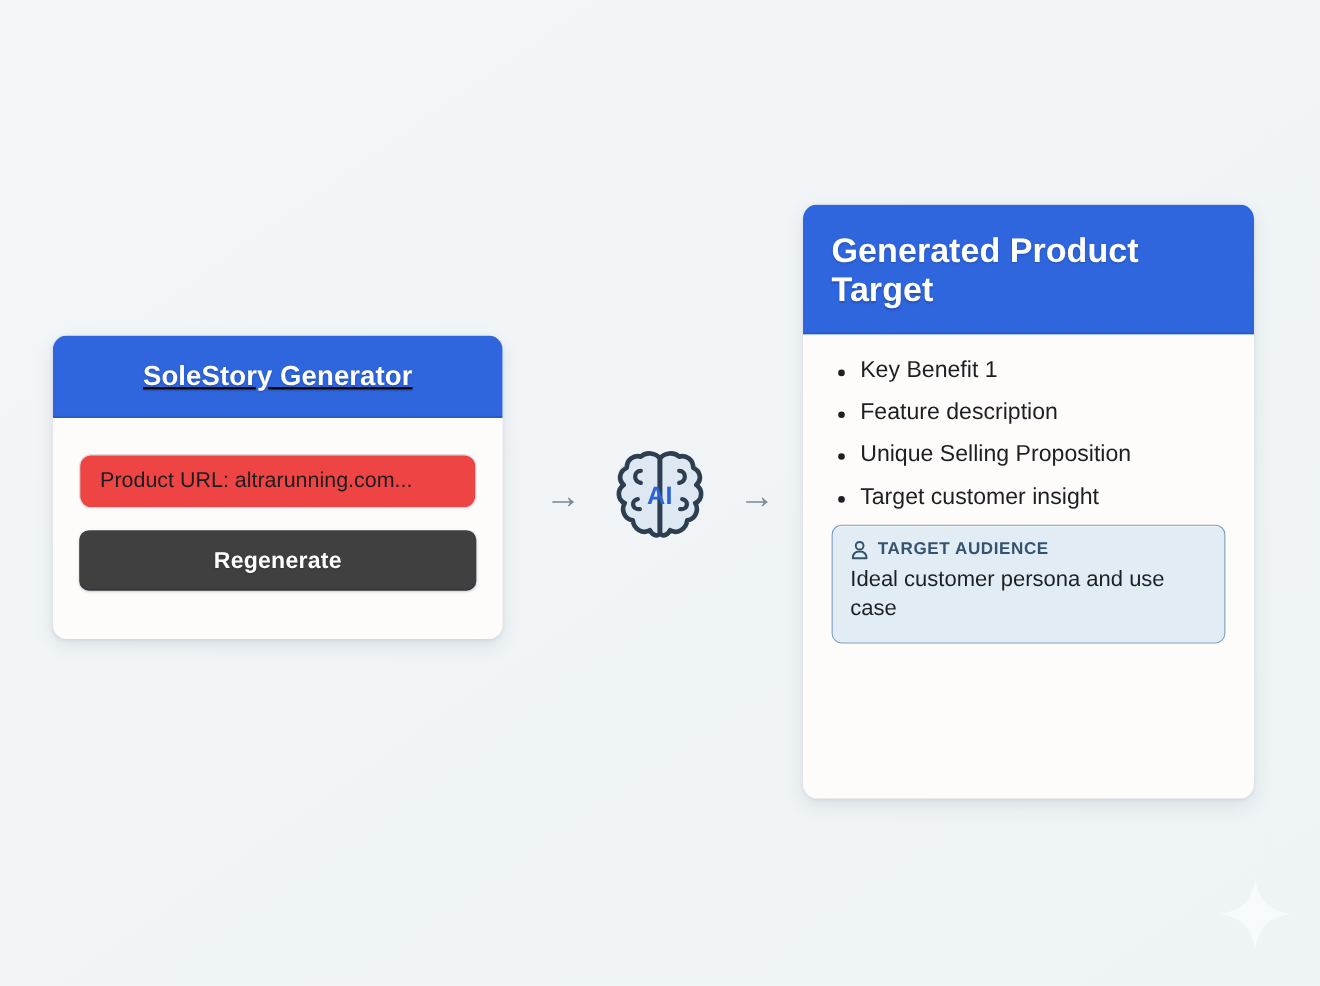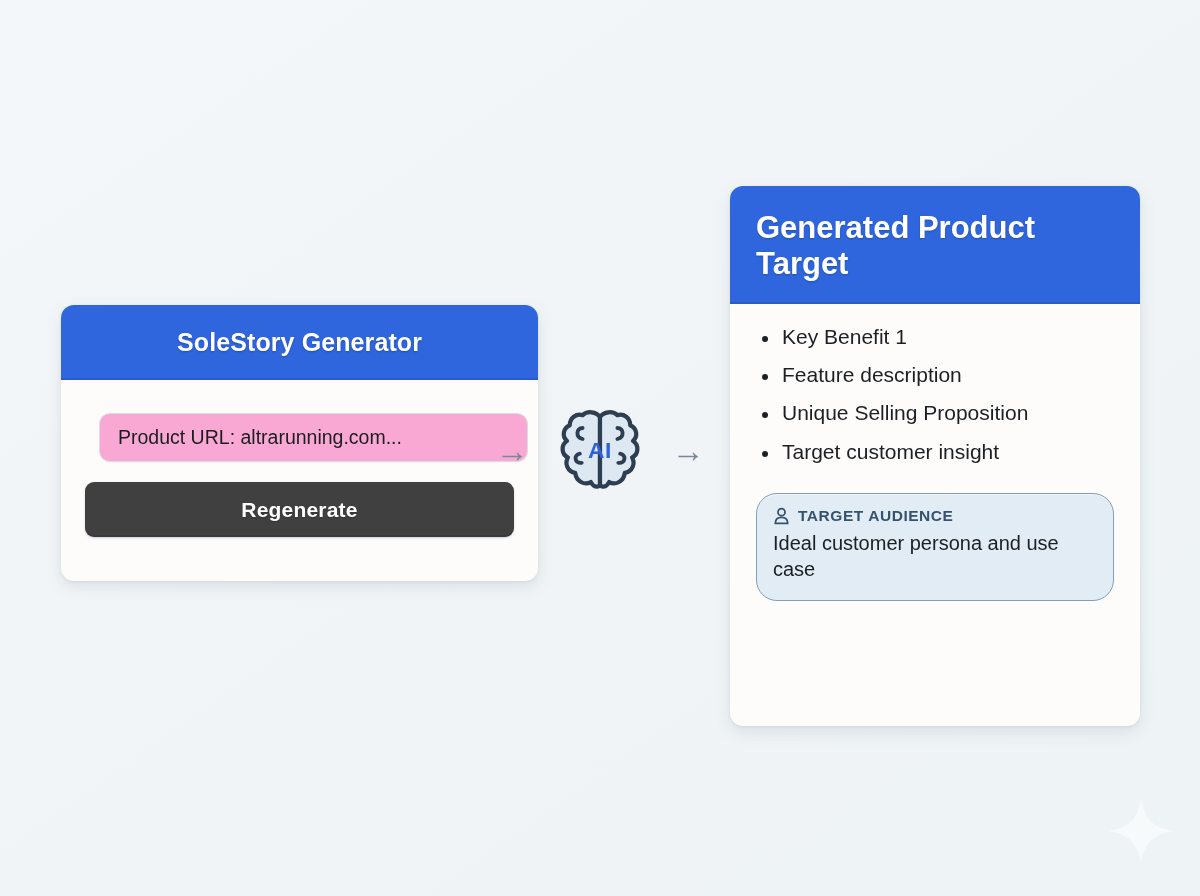--- a/index.html
+++ b/index.html
@@ -43,50 +43,50 @@
   .card-header {
     background: #2f66dd;
     color: #ffffff;
     font-weight: bold;
     text-shadow: 0 1px 2px rgba(0, 0, 0, 0.22);
     box-shadow: inset 0 -2px 0 rgba(0, 0, 0, 0.09);
   }
 
   
   #generator-card {
-    left: 61px;
+    left: 48px;
     top: 305px;
-    width: 477px;
+    width: 409px;
     height: 276px;
+    text-decoration: underline;
   }
   #generator-card .card-header {
     height: 75px;
     display: flex;
     align-items: center;
     justify-content: center;
     font-size: 25px;
     letter-spacing: 0.1px;
   }
   .gen-body {
     padding: 33px 24px 0 24px;
   }
   .url-input {
     box-sizing: border-box;
     width: 100%;
     height: 49px;
     border: 1px solid #d8dde2;
     border-radius: 11px;
-    background: #f9a8d4;
+    background: #ef4444;
     color: #1b1d20;
     font-family: "Liberation Sans", sans-serif;
     font-size: 19.5px;
     padding: 0 18px;
     outline: none;
     box-shadow: 0 1px 1px rgba(60, 80, 100, 0.04);
-    margin-left: 14px;
   }
   .regenerate-btn {
     box-sizing: border-box;
     margin-top: 20px;
     width: 100%;
     height: 55px;
     border: none;
     border-radius: 9px;
     background: #404040;
     color: #ffffff;
@@ -165,23 +165,23 @@
     position: absolute;
     left: 6px;
     top: 18px;
     width: 6px;
     height: 6px;
     border-radius: 50%;
     background: #1c1f23;
   }
 
   .audience-box {
-    margin-top: 22px;
+    margin-top: 6px;
     border: 1.5px solid #7f9fbd;
-    border-radius: 21px;
+    border-radius: 9px;
     background: #e2ecf4;
     padding: 13px 16px 17px 16px;
     box-shadow: inset 0 1px 0 rgba(255, 255, 255, 0.55);
   }
   .audience-head {
     display: flex;
     align-items: center;
     gap: 8px;
     margin-bottom: 5px;
   }

